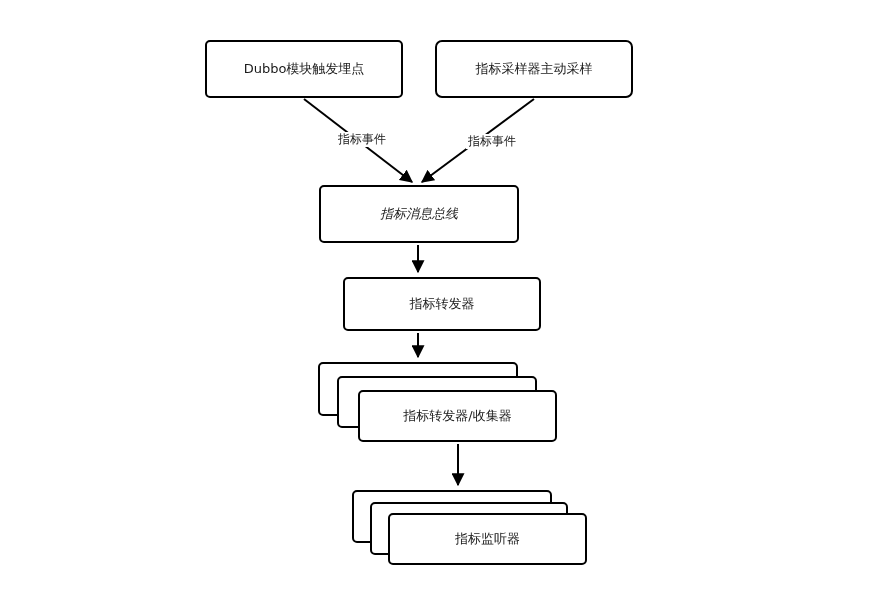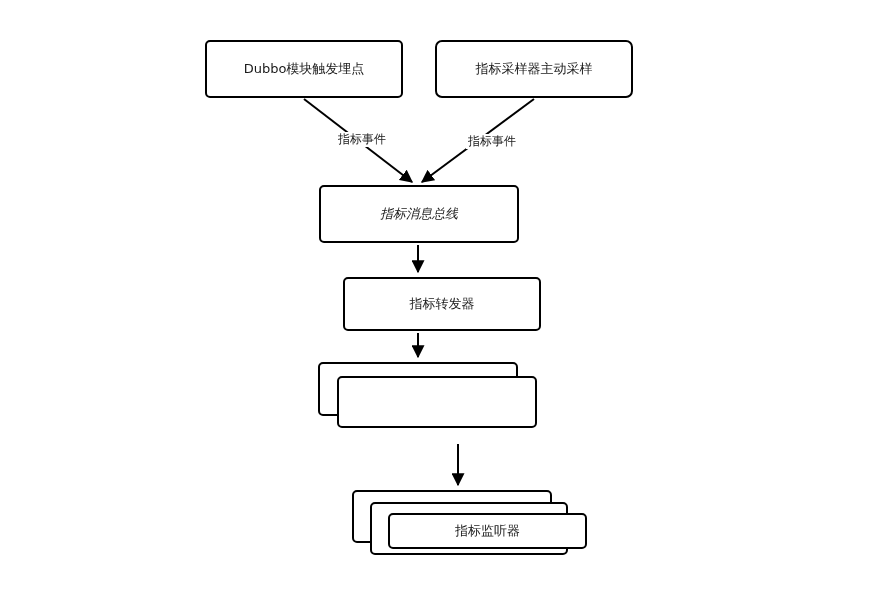--- a/index.html
+++ b/index.html
@@ -49,21 +49,21 @@
   
   #node-dubbo      { left:205px; top:40px;  width:198px; height:58px; }
   #node-sampler    { left:435px; top:40px;  width:198px; height:58px;border-radius:7px; }
   #node-bus        { left:319px; top:185px; width:200px; height:58px;font-style:italic; }
   #node-forwarder  { left:319px; top:277px; width:198px; height:54px;margin-left:24px; }
   #collector-back  { left:318px; top:362px; width:200px; height:54px; }
   #collector-mid   { left:337px; top:376px; width:200px; height:52px; }
   #node-collector  { left:358px; top:390px; width:199px; height:52px; }
   #listener-back   { left:352px; top:490px; width:200px; height:53px; }
   #listener-mid    { left:370px; top:502px; width:198px; height:53px; }
-  #node-listener   { left:388px; top:513px; width:199px; height:36px; }
+  #node-listener   { left:388px; top:513px; width:199px; height:52px; }
   #edge-label-left  { left:336px; top:132px; }
   #edge-label-right { left:466px; top:134px; }
 </style>
 </head>
 <body>
 
 <div class="canvas">
 
   <svg class="edges" width="890" height="610" viewBox="0 0 890 610">
     <defs>
@@ -83,18 +83,19 @@
 
   <span class="edge-label" id="edge-label-left">指标事件</span>
   <span class="edge-label" id="edge-label-right">指标事件</span>
 
   <div class="node" id="node-bus">指标消息总线</div>
 
   <div class="node" id="node-forwarder">指标转发器</div>
 
   <div class="stack-box" id="collector-back"></div>
   <div class="stack-box" id="collector-mid"></div>
+  <div class="node" id="node-collector">指标转发器/收集器</div>
 
   <div class="stack-box" id="listener-back"></div>
   <div class="stack-box" id="listener-mid"></div>
   <div class="node" id="node-listener">指标监听器</div>
 
 </div>
 
 </body></html>

